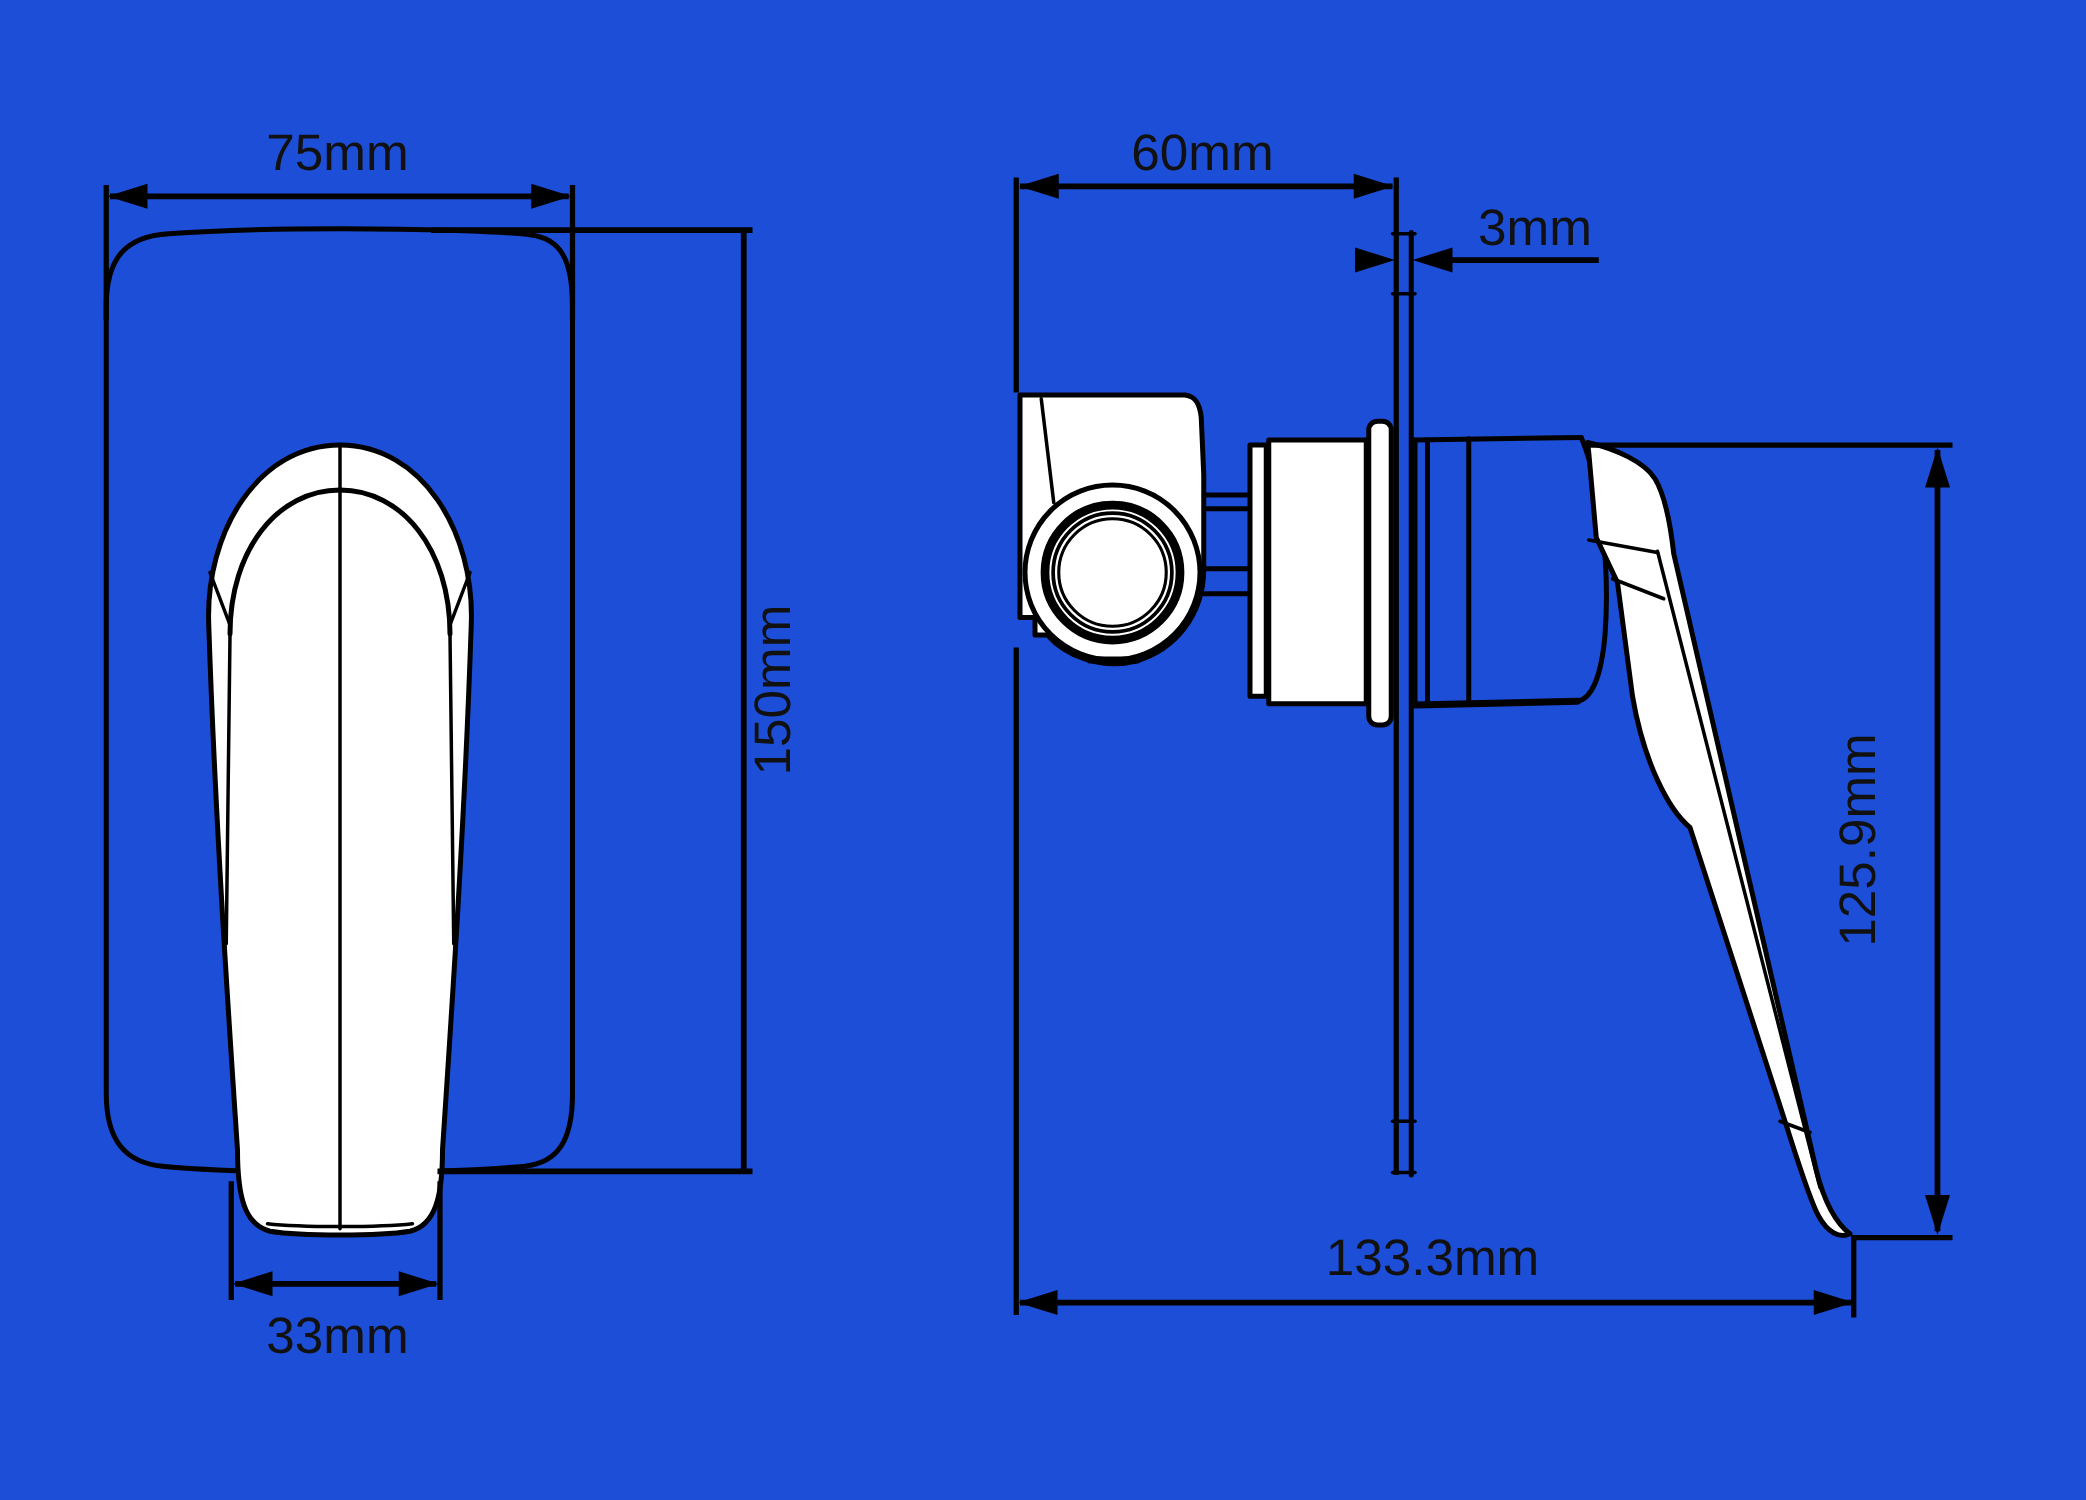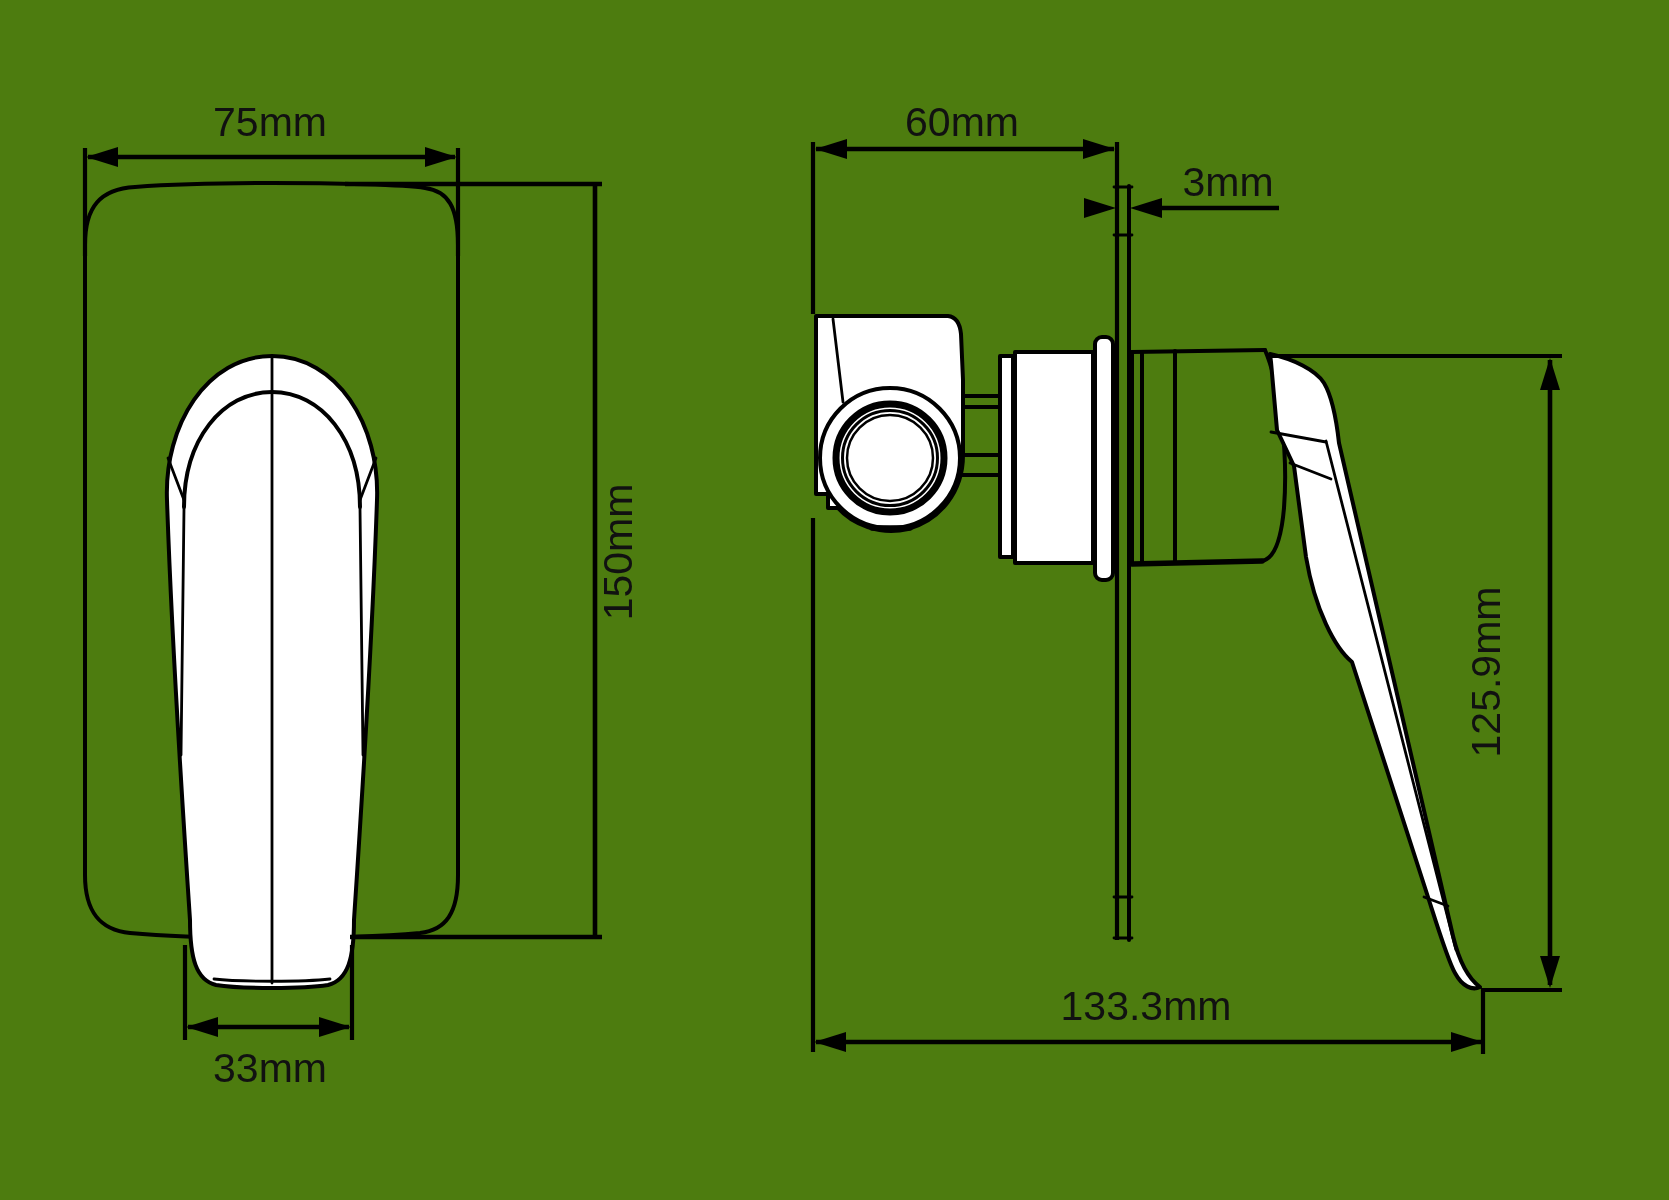--- a/index.html
+++ b/index.html
@@ -1,19 +1,19 @@
 <!DOCTYPE html>
 <html><head>
 <meta charset="utf-8">
 <style>
   html,body{margin:0;padding:0;background:#ffffff;}
   .canvas{
     position:relative;
     width:1669px;height:1200px;
-    background:#4d7c0f;
+    background:#1d4ed8;
     font-family:"Liberation Sans", sans-serif;
     overflow:hidden;
   }
   svg{position:absolute;left:0;top:0;}
   .dim-text{
     font-family:"Liberation Sans", sans-serif;
     font-size:41px;
     fill:#111111;
   }
   .outline{fill:none;stroke:#000;stroke-width:4;stroke-linejoin:round;stroke-linecap:round;}

